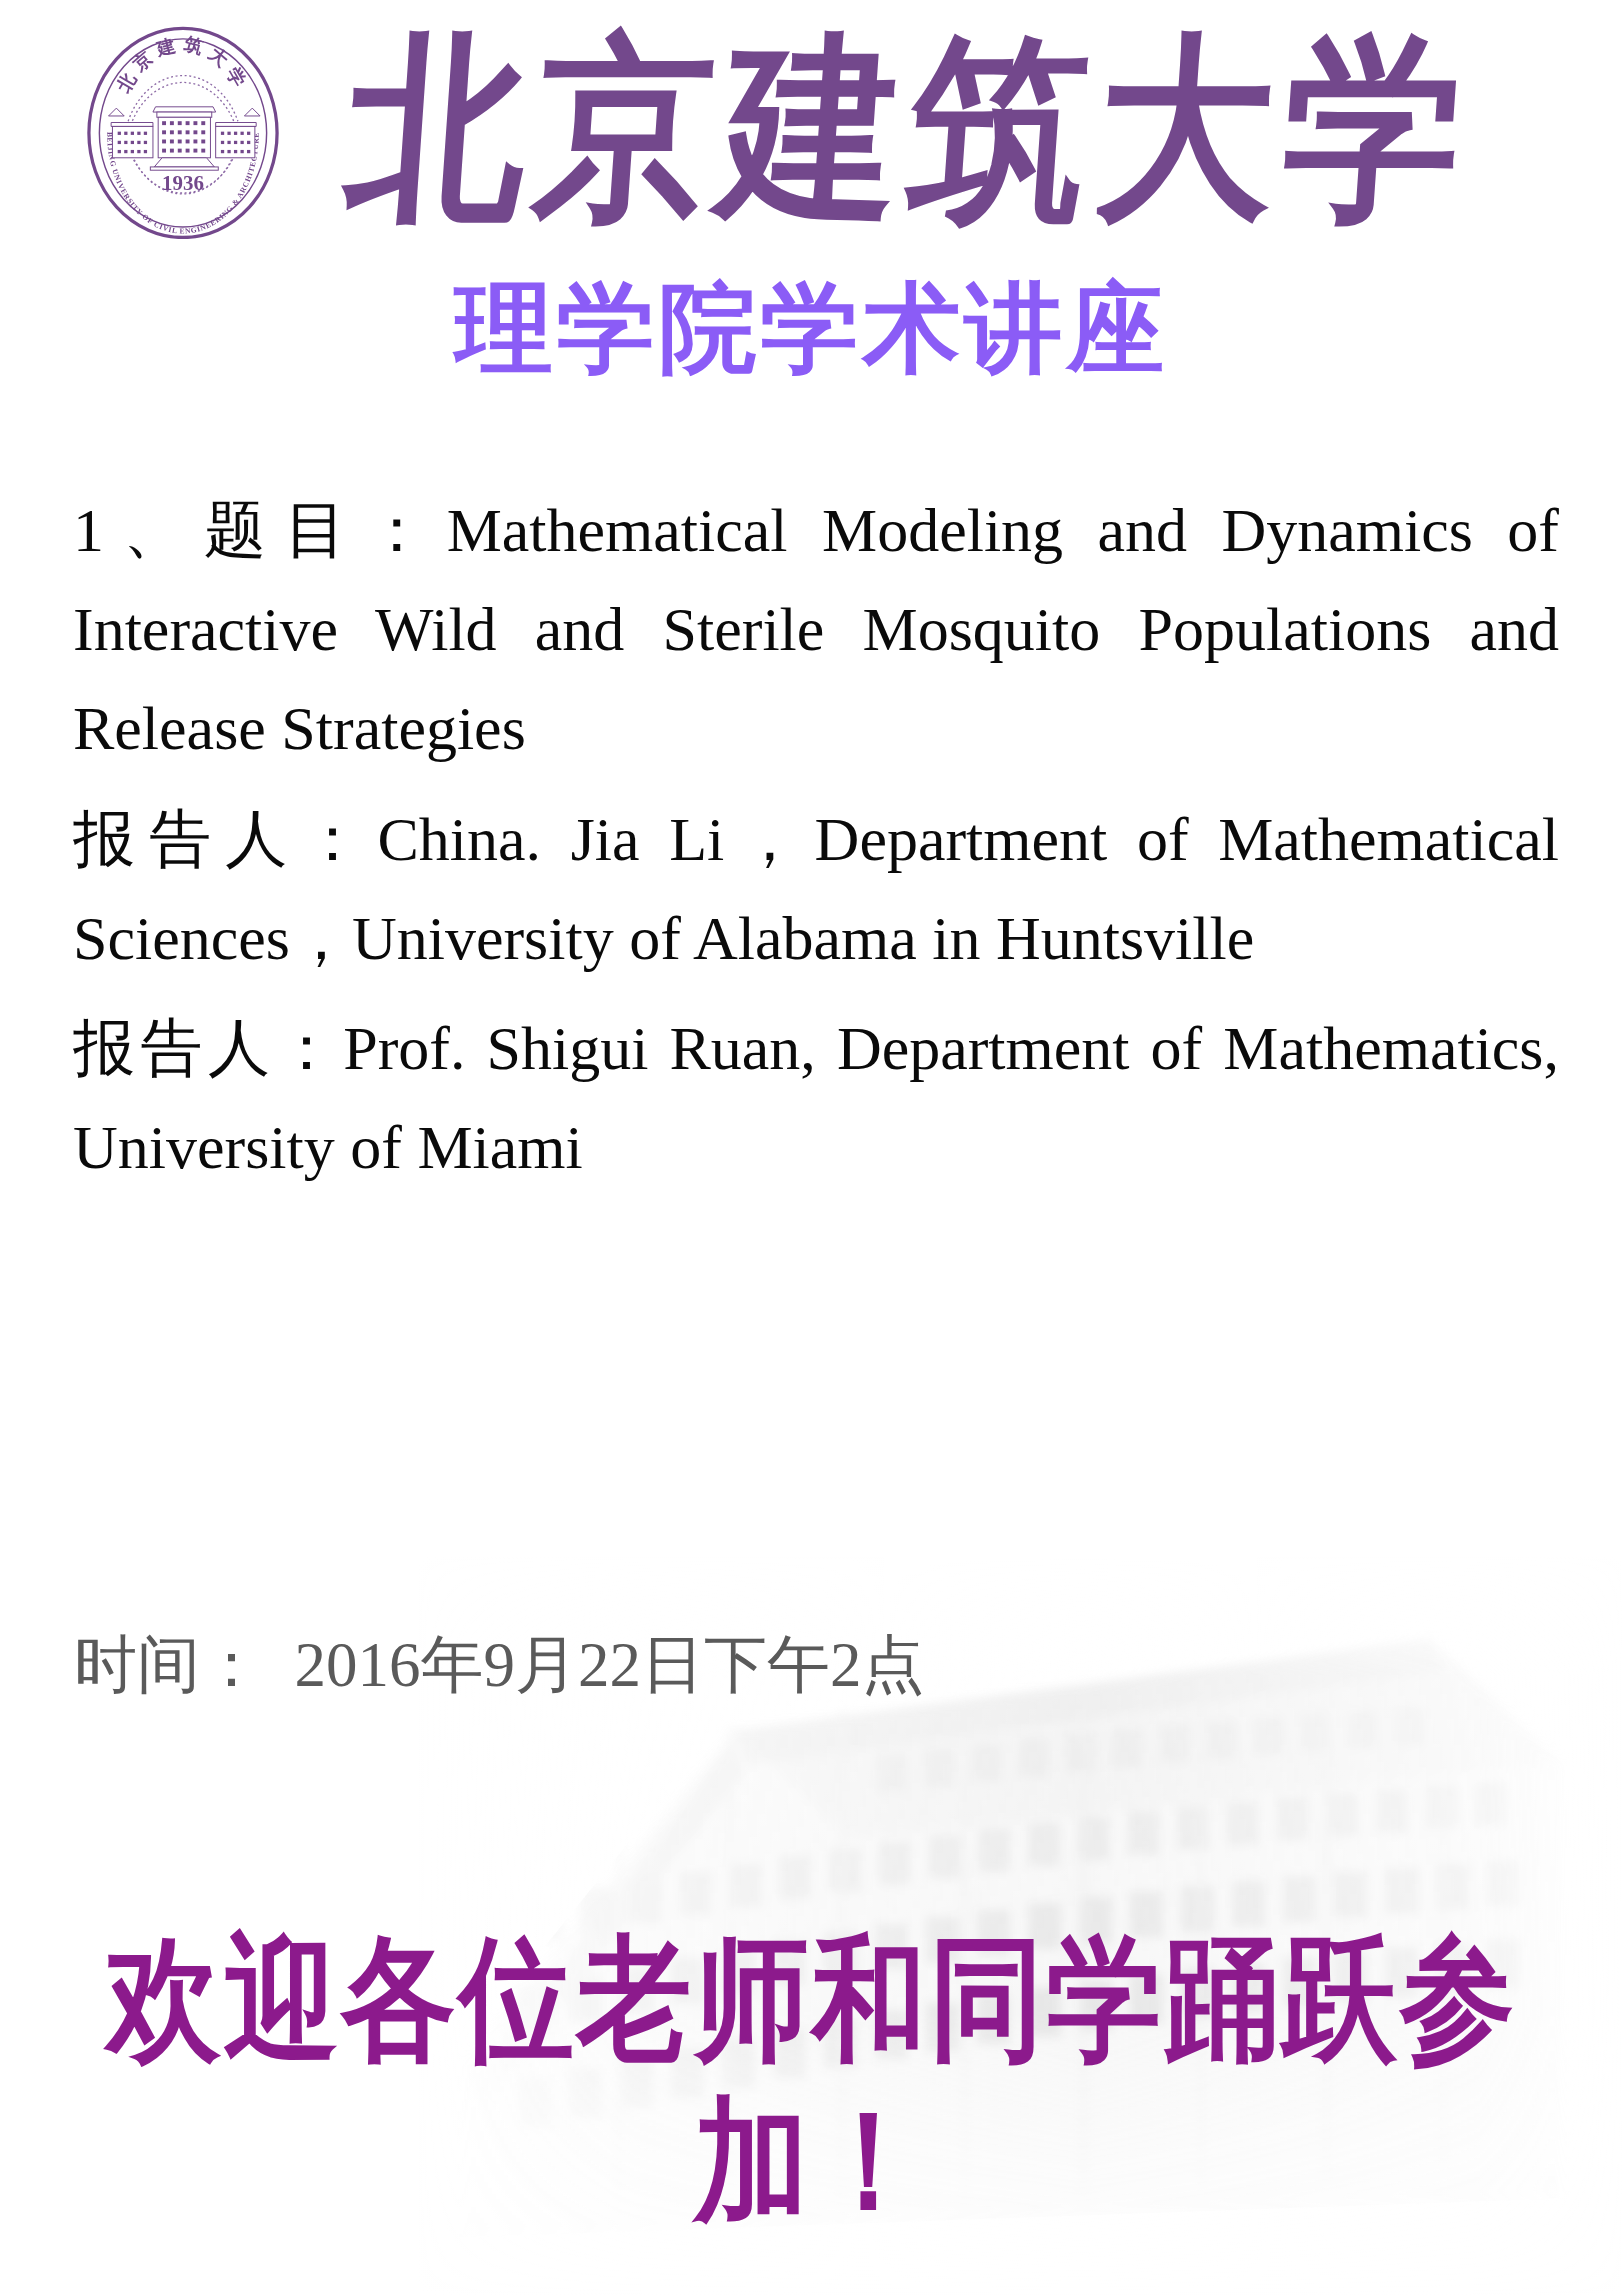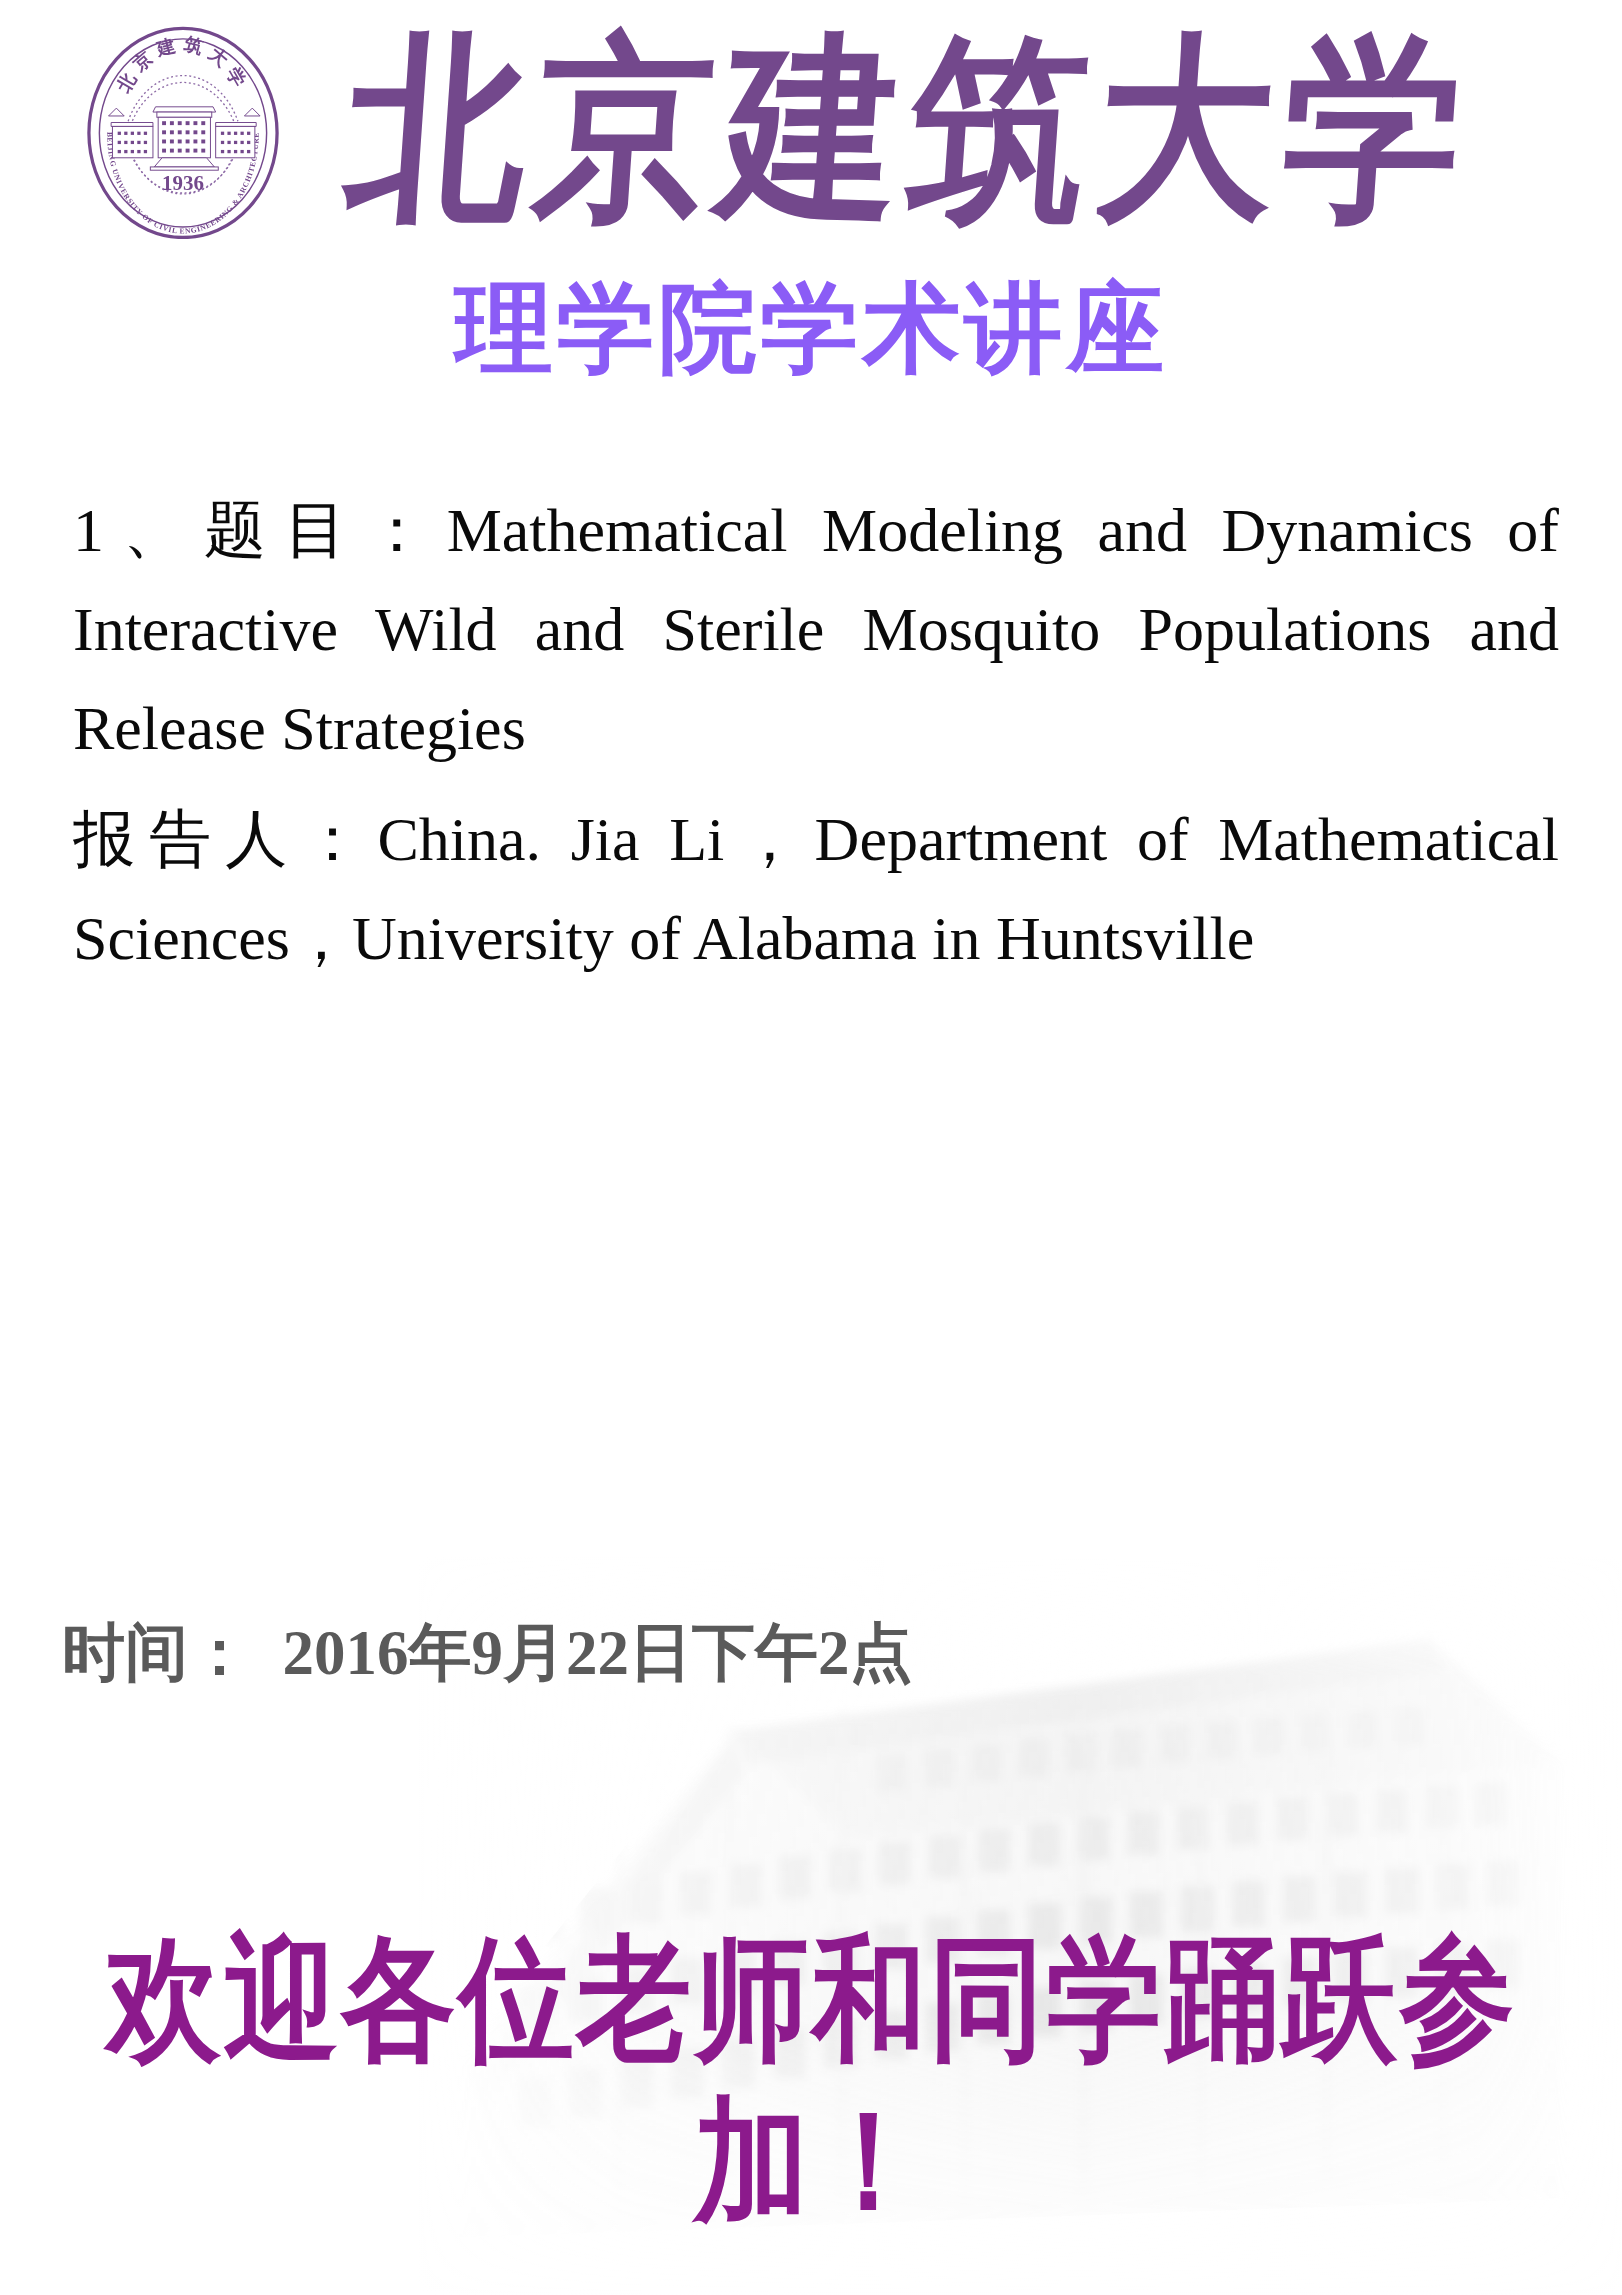--- a/index.html
+++ b/index.html
@@ -109,22 +109,22 @@
     top: 1606px;
     width: 1309px;
     z-index: 2;
   }
   .meta-line {
     font-family: "Liberation Serif", "DejaVu Serif", serif;
     font-size: 63px;
     line-height: 1.50;
     color: #5a5a5a;
     white-space: pre;
-    margin: 0;
-    font-weight: 700;
+    margin: 12px;
+    font-weight: 400;
   }
 
   
   #welcome {
     position: absolute;
     left: 0;
     top: 1917px;
     width: 1623px;
     z-index: 3;
     text-align: center;
@@ -392,20 +392,21 @@
 
 <div id="poster-title">理学院学术讲座</div>
 
 <div id="body-block">
 
   <p class="para"><span>1、题目：</span><span>Mathematical Modeling and Dynamics of Interactive Wild and Sterile Mosquito Populations and Release Strategies</span></p>
 
   <p class="para"><span>报告人：</span><span>China. Jia Li</span><span>，</span><span>Department of Mathematical Sciences，University of Alabama in Huntsville</span></p>
 
 
+  <p class="para lastline-left"><span>报告人：</span><span>Prof. Shigui Ruan</span><span>, </span><span>Department of Mathematics, University of Miami</span></p>
 
 </div>
 
 <div id="meta-block">
   <p class="meta-line">时间：  2016年9月22日下午2点</p>
 </div>
 
 <div id="welcome">欢迎各位老师和同学踊跃参加！</div>
 
 

